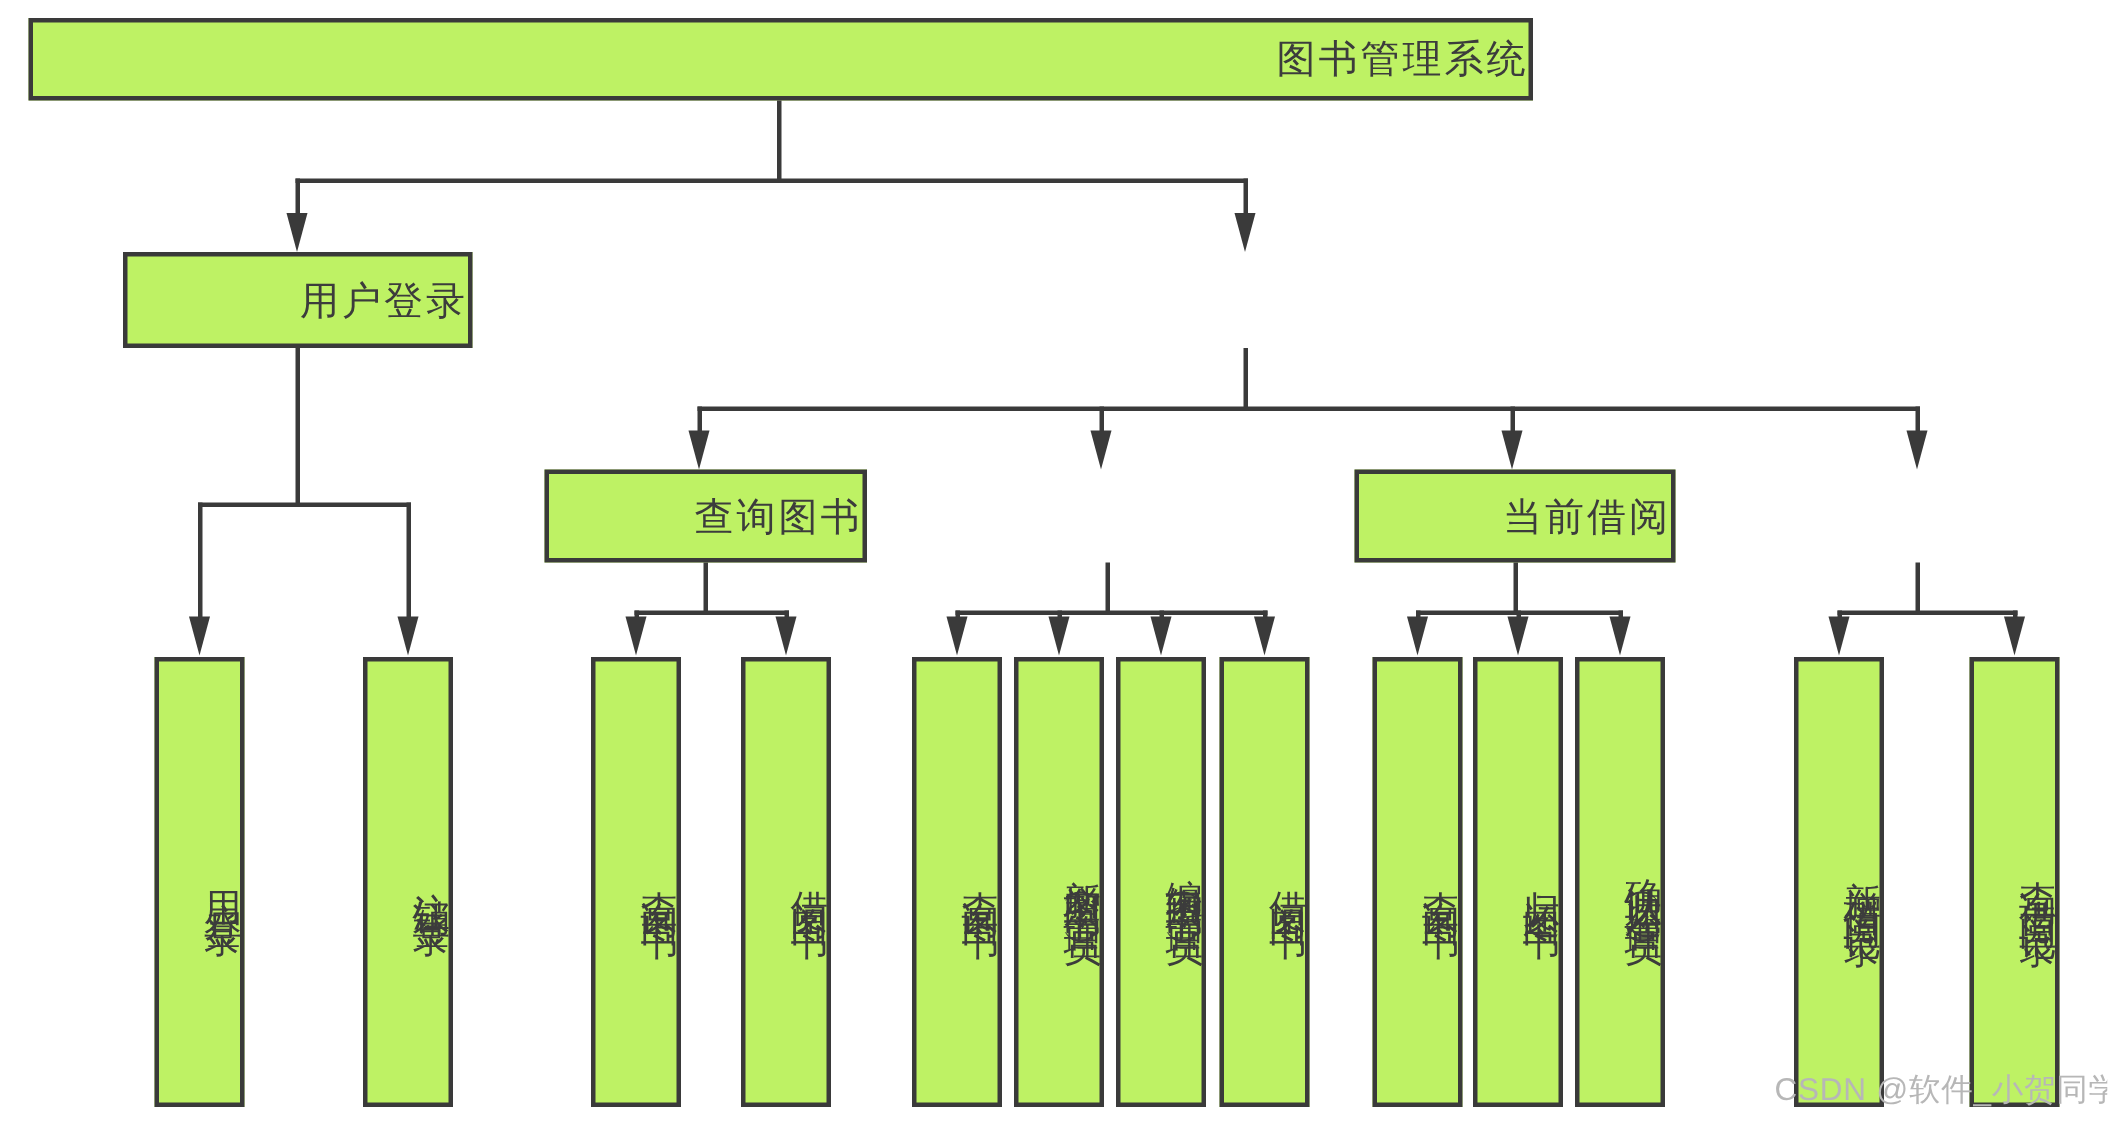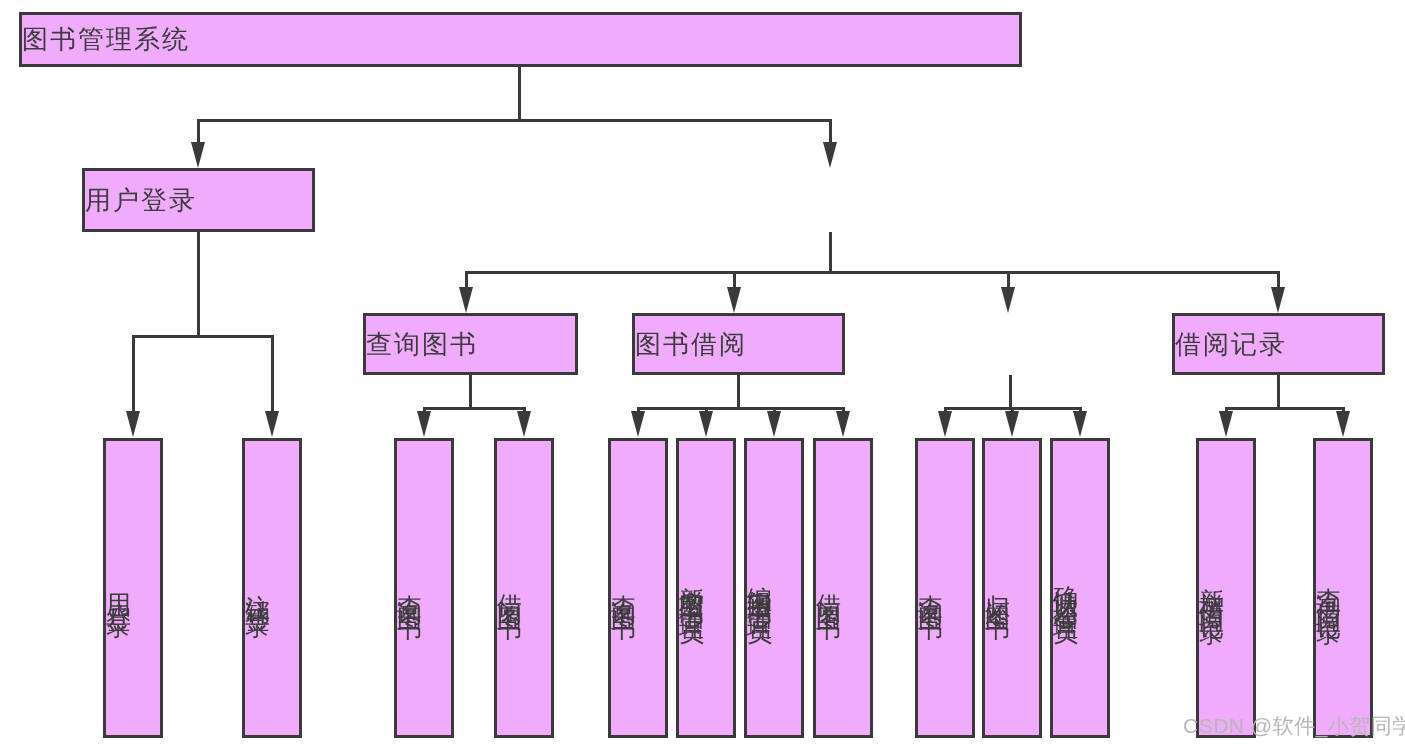--- a/index.html
+++ b/index.html
@@ -14,24 +14,24 @@
     width:1405px;height:747px;
     background:var(--bg);
     font-family:"Liberation Sans",sans-serif;
     color:var(--text);
     overflow:hidden;
   }
   .box{
     position:absolute;
     box-sizing:border-box;
     border:3px solid var(--line);
-    background:#f0abfc;
+    background:#bef264;
     display:flex;
     align-items:center;
-    justify-content:flex-start;
+    justify-content:flex-end;
   }
   .h-box span{
     font-size:26px;
     letter-spacing:2px;
     color:var(--text);
     white-space:nowrap;
   }
   .v-box span{
     writing-mode:vertical-rl;
     font-size:25px;
@@ -97,25 +97,22 @@
   <div class="line" style="left:1007px;top:271px;width:3px;height:18px"></div>
   <div class="line" style="left:1277px;top:271px;width:3px;height:18px"></div>
   <div class="arrow" style="left:459px;top:287px"></div>
   <div class="arrow" style="left:727px;top:287px"></div>
   <div class="arrow" style="left:1001px;top:287px"></div>
   <div class="arrow" style="left:1271px;top:287px"></div>
 
   <div class="box h-box" style="left:363px;top:313px;width:215px;height:62px">
     <span>查询图书</span>
   </div>
-  <div class="box h-box" style="left:632px;top:313px;width:213px;height:62px">
-    <span>图书借阅</span>
-  </div>
-  <div class="box h-box" style="left:1172px;top:313px;width:213px;height:62px">
-    <span>借阅记录</span>
+  <div class="box h-box" style="left:903px;top:313px;width:214px;height:62px">
+    <span>当前借阅</span>
   </div>
 
   <div class="line" style="left:469px;top:375px;width:3px;height:35px"></div>
   <div class="line" style="left:737px;top:375px;width:3px;height:35px"></div>
   <div class="line" style="left:1009px;top:375px;width:3px;height:35px"></div>
   <div class="line" style="left:1277px;top:375px;width:3px;height:35px"></div>
 
   <div class="line" style="left:423px;top:407px;width:103px;height:3px"></div>
   <div class="line" style="left:637px;top:407px;width:208px;height:3px"></div>
   <div class="line" style="left:944px;top:407px;width:138px;height:3px"></div>

